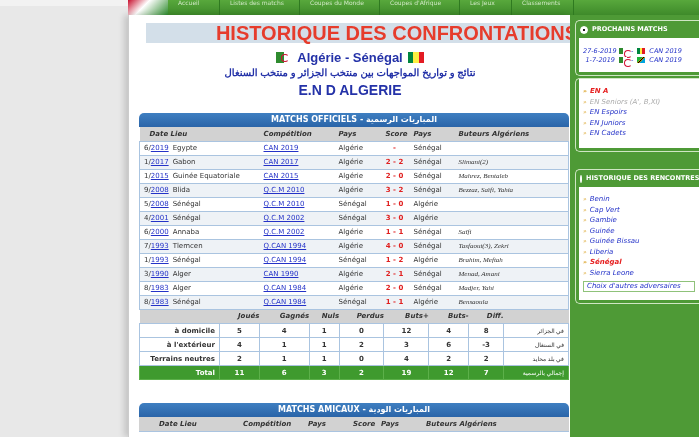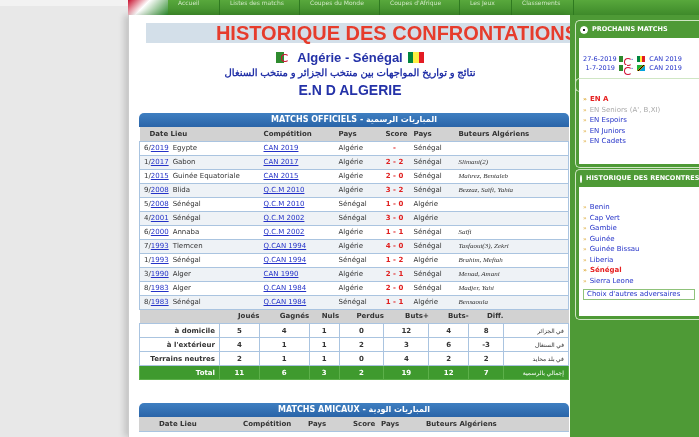--- a/index.html
+++ b/index.html
@@ -18,38 +18,38 @@
   .flag-dz { background: linear-gradient(90deg,#2e8b2e 50%,#fff 50%); }
   .flag-dz::after { content: ""; position: absolute; left: 5px; top: 2px; width: 6px; height: 6px; border-radius: 50%; border: 1.5px solid #d21034; border-right-color: transparent; }
   .flag-sn { background: linear-gradient(90deg,#00853f 33%,#fdef42 33%,#fdef42 66%,#e31b23 66%); }
   .flag-small { width: 8px; height: 6px; }
   .flag-sl { background: linear-gradient(135deg,#1eb53a 40%,#fcd116 42%,#000 45%,#000 55%,#fcd116 58%,#00a3dd 60%); }
   .matchup .arabic { color: #2432a8; font-size: 10px; font-weight: bold; margin-top: 1px; height: 14px; }
   .matchup .end { color: #2432a8; font-weight: bold; font-size: 14px; margin-top: 1px; }
   .section { position: absolute; left: 10px; width: 430px; }
   .section-head { height: 14px; background: linear-gradient(#3f7fc1,#2a64a8); border-radius: 5px 5px 0 0; color: #fff; text-align: center; font-weight: bold; font-size: 8px; line-height: 14px; }
   table { border-collapse: collapse; width: 430px; font-size: 7px; }
-  th { background: #d2d2d2; color: #333; font-weight: bold; height: 14px; text-align: left; padding-left: 4px; border-bottom: 1px solid #aac4e0; }
+  th { background: #d2d2d2; color: #333; font-weight: bold; height: 14px; text-align: left; padding-left: 4px; border-bottom: 1px solid #aac4e0; font-style: italic; }
   td { height: 14px; padding: 0 4px; border-bottom: 1px solid #aac4e0; white-space: nowrap; }
   tr.alt td { background: #eef2f6; }
   tr td:first-child { border-left: 1px solid #aac4e0; }
   tr td:last-child { border-right: 1px solid #aac4e0; font-family: Liberation Serif, serif; }
   a.year, a.comp { color: #2432c8; text-decoration: underline; }
   .score { color: #e02020; font-weight: bold; text-align: center; }
   .scorers { font-style: italic; }
   .stats td { text-align: center; font-weight: bold; border-right: 1px solid #aac4e0; }
   .stats td.lbl { text-align: right; }
   .stats td.ar { text-align: right; font-weight: normal; font-size: 6px; }
   .stats th { text-align: right; padding: 0; background: #d2d2d2; }
   .stats tr.total td { background: #3f9a2e; color: #fff; border-color: #5cb04a; }
   .sidebar { position: absolute; left: 570px; top: 15px; width: 129px; height: 422px; background: #4e9a36; }
   .box { position: absolute; left: 5px; width: 124px; border: 1px solid #cfe6c4; border-right: none; border-radius: 5px 0 0 5px; }
   .box-head { height: 17px; color: #fff; font-weight: bold; font-size: 6.5px; line-height: 17px; padding-left: 4px; white-space: nowrap; overflow: hidden; display: flex; align-items: center; gap: 4px; }
   .ball { display: inline-block; width: 8px; height: 8px; border-radius: 50%; background: radial-gradient(circle at 50% 50%,#222 30%,#fff 32%); border: 1px solid #fff; }
-  .box-body { background: #fff; margin: 0 0 3px 3px; padding: 16px 4px; }
+  .box-body { background: #fff; margin: 0 0 3px 3px; padding: 8px 4px; font-style: italic; }
   .next-row { display: flex; align-items: center; gap: 4px; color: #2432c8; font-size: 6.5px; height: 9px; white-space: nowrap; }
   .next-row .date { width: 32px; text-align: right; }
   .link-list div { height: 10.5px; font-size: 7px; color: #2432c8; white-space: nowrap; }
   .link-list .arrow { color: #d9a020; font-size: 6px; margin-right: 3px; }
   .link-list .active { color: #e62020; font-weight: bold; }
   .link-list .disabled { color: #aaa; }
   .select { margin: 2px 0 0 0; height: 11px; border: 1px solid #8fc27a; font-size: 7px; color: #333; line-height: 9px; padding-left: 3px; background: #fff; }
 </style>
 </head>
 <body>

